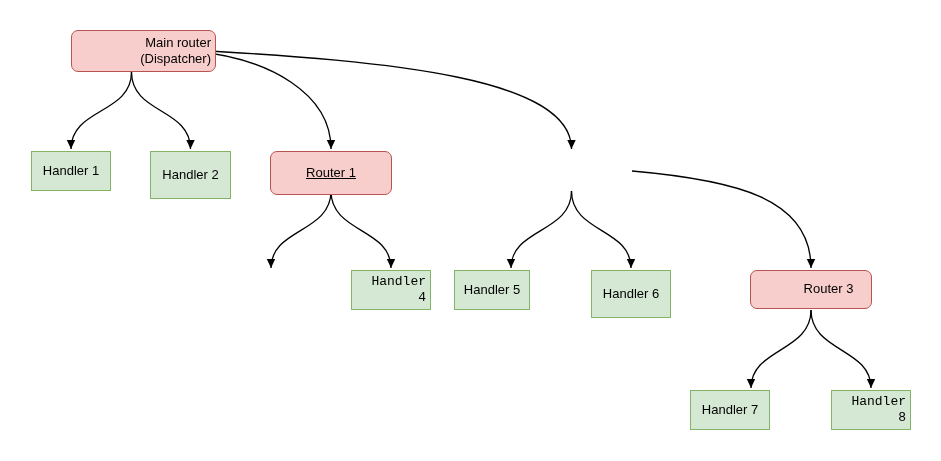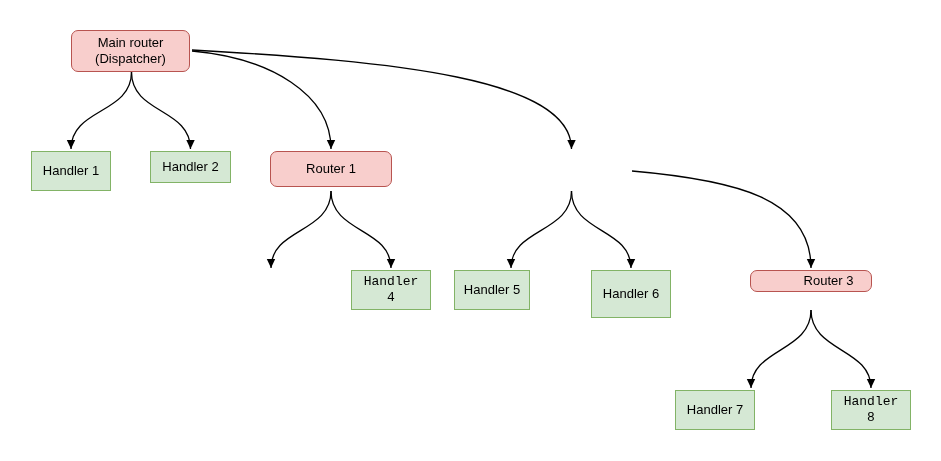--- a/index.html
+++ b/index.html
@@ -34,20 +34,21 @@
   }
   .node.router {
     background: #f8cecc;
     border: 1.3px solid #b85450;
     border-radius: 7px;
   }
   .node.handler {
     background: #d5e8d4;
     border: 1.3px solid #82b366;
     border-radius: 0;
+    text-align: right;
   }
   path.edge {
     fill: none;
     stroke: #000000;
     stroke-width: 1.3;
   }
 </style>
 </head>
 <body>
 
@@ -65,55 +66,55 @@
     <path class="edge" d="M 192 50 C 392 61, 571.5 78, 571.5 149" marker-end="url(#arrow)"></path>
     <path class="edge" d="M 331 191 C 331 233, 271 228, 271 268" marker-end="url(#arrow)"></path>
     <path class="edge" d="M 331 191 C 331 233, 391 228, 391 268" marker-end="url(#arrow)"></path>
     <path class="edge" d="M 571.5 191 C 571.5 233, 511 228, 511 268" marker-end="url(#arrow)"></path>
     <path class="edge" d="M 571.5 191 C 571.5 233, 631 228, 631 268" marker-end="url(#arrow)"></path>
     <path class="edge" d="M 632 171 C 735 180, 811 198, 811 268" marker-end="url(#arrow)"></path>
     <path class="edge" d="M 811 310 C 811 352, 751 348, 751 388" marker-end="url(#arrow)"></path>
     <path class="edge" d="M 811 310 C 811 352, 871 348, 871 388" marker-end="url(#arrow)"></path>
   </svg>
 
-  <div class="node router" style="left:71px; top:30px; width:119px; height:42px;">
+  <div class="node router" style="left:71px; top:30px; width:145px; height:42px;text-align:right;">
     <span>Main router (Dispatcher)</span>
   </div>
 
   <div class="node handler" style="left:31px; top:151px; width:80px; height:40px;">
     <span>Handler 1</span>
   </div>
 
-  <div class="node handler" style="left:150px; top:151px; width:81px; height:32px;">
+  <div class="node handler" style="left:150px; top:151px; width:81px; height:48px;">
     <span>Handler 2</span>
   </div>
 
-  <div class="node router" style="left:270px; top:151px; width:122px; height:36px;">
+  <div class="node router" style="left:270px; top:151px; width:122px; height:44px;text-decoration:underline;">
     <span>Router 1</span>
   </div>
 
 
 
   <div class="node handler" style="left:351px; top:270px; width:80px; height:40px;font-family:Liberation Mono, monospace;">
     <span>Handler 4</span>
   </div>
 
   <div class="node handler" style="left:454px; top:270px; width:76px; height:40px;">
     <span>Handler 5</span>
   </div>
 
   <div class="node handler" style="left:591px; top:270px; width:80px; height:48px;">
     <span>Handler 6</span>
   </div>
 
-  <div class="node router" style="left:750px; top:270px; width:122px; height:22px;padding-left:39px;">
+  <div class="node router" style="left:750px; top:270px; width:122px; height:39px;padding-left:39px;">
     <span>Router 3</span>
   </div>
 
-  <div class="node handler" style="left:675px; top:390px; width:80px; height:40px;">
+  <div class="node handler" style="left:690px; top:390px; width:80px; height:40px;">
     <span>Handler 7</span>
   </div>
 
   <div class="node handler" style="left:831px; top:390px; width:80px; height:40px;font-family:Liberation Mono, monospace;">
     <span>Handler 8</span>
   </div>
 
 </div>
 
 </body></html>

